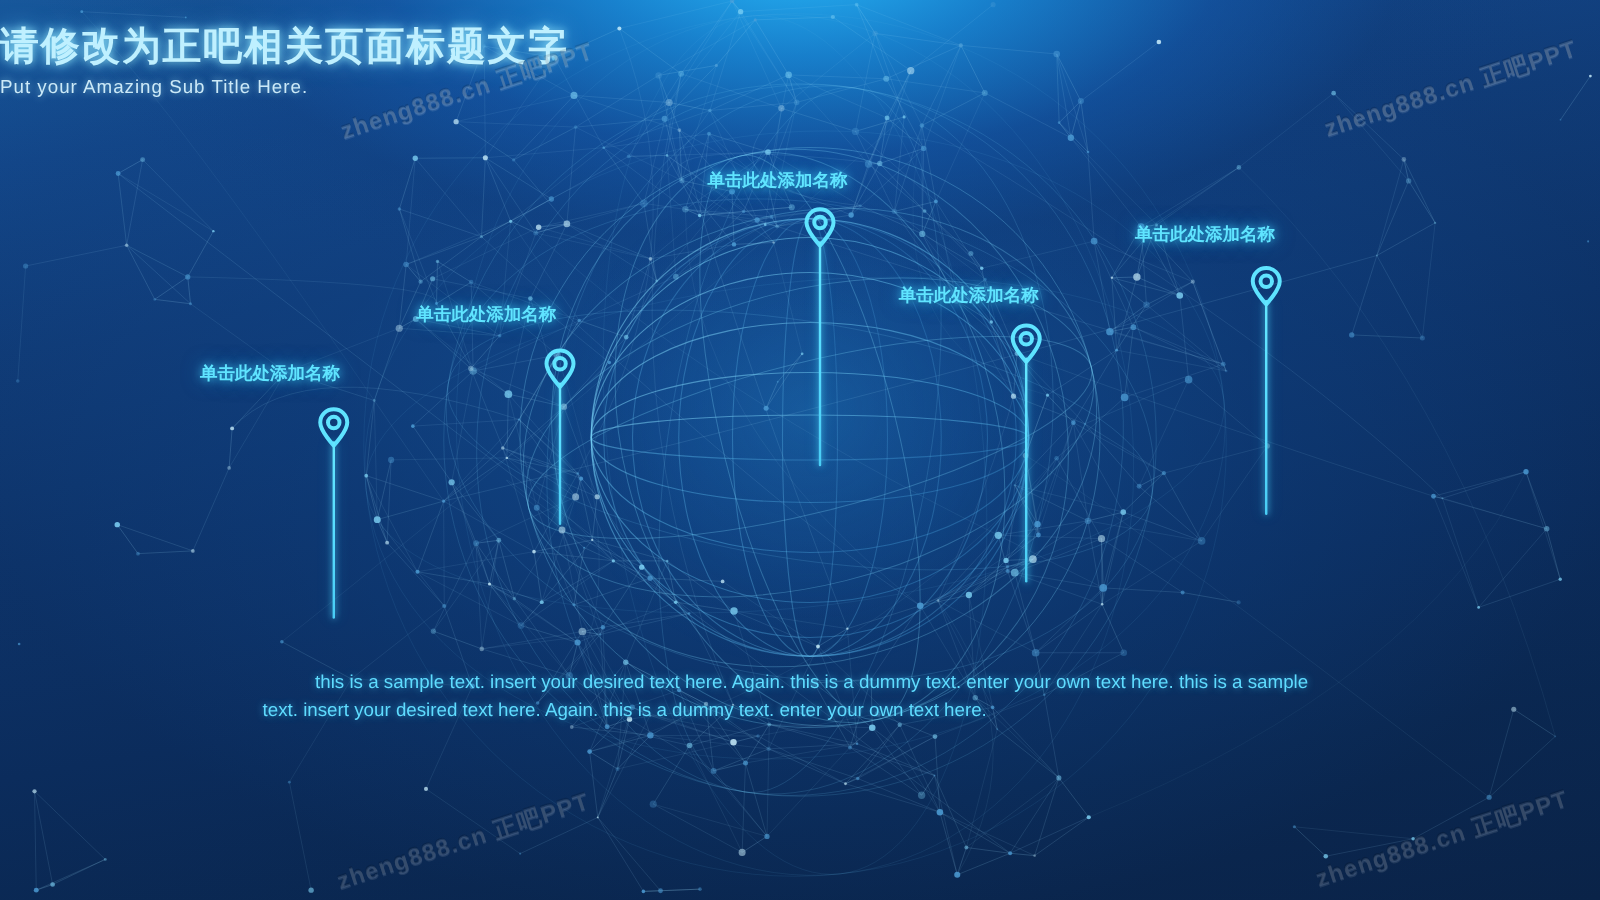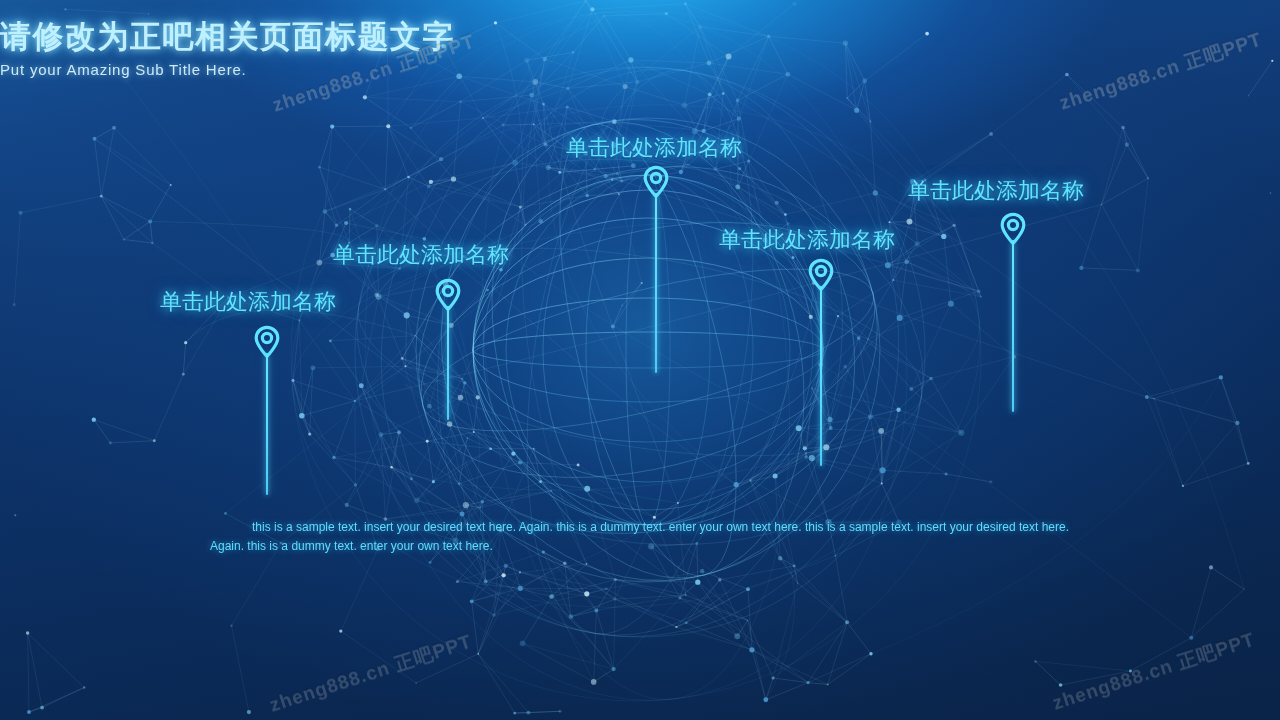--- a/index.html
+++ b/index.html
@@ -42,40 +42,40 @@
     color:#d8f4ff;
     text-shadow:0 0 6px rgba(160,235,255,0.8), 0 1px 2px rgba(10,60,120,0.5);
     opacity:0.94;
   }
 
   
   .marker { position:absolute; z-index:18; }
   .pin-label {
     position:absolute;
     white-space:nowrap;
-    font-size:22px; font-weight:normal;
+    font-size:14px; font-weight:bold;
     color:#5fe4ff;
     text-shadow:0 0 8px rgba(70,215,255,0.85), 0 0 16px rgba(40,170,240,0.5), 0 1px 2px rgba(6,40,90,0.6);
     line-height:1;
   }
   .pin-icon { position:absolute; }
   .pin-stem {
     position:absolute;
     width:2px;
     background:linear-gradient(180deg, #63e6ff 0%, #56dcff 55%, #49cdf5 100%);
     box-shadow:0 0 5px rgba(80,220,255,0.85), 0 0 11px rgba(50,180,245,0.45);
     border-radius:1px;
   }
 
   
   #body-text {
     position:absolute;
-    left:210px; top:518px; width:860px;
+    left:210px; top:534px; width:860px;
     z-index:18;
-    font-size:12px; line-height:1.56;
+    font-size:15px; line-height:1.56;
     color:#5fdcff;
     text-indent:42px;
     text-shadow:0 0 6px rgba(70,210,255,0.7), 0 1px 2px rgba(6,40,90,0.55);
   }
 
   
   .wm {
     position:absolute; z-index:30;
     font-size:19px; font-weight:bold;
     white-space:nowrap;

